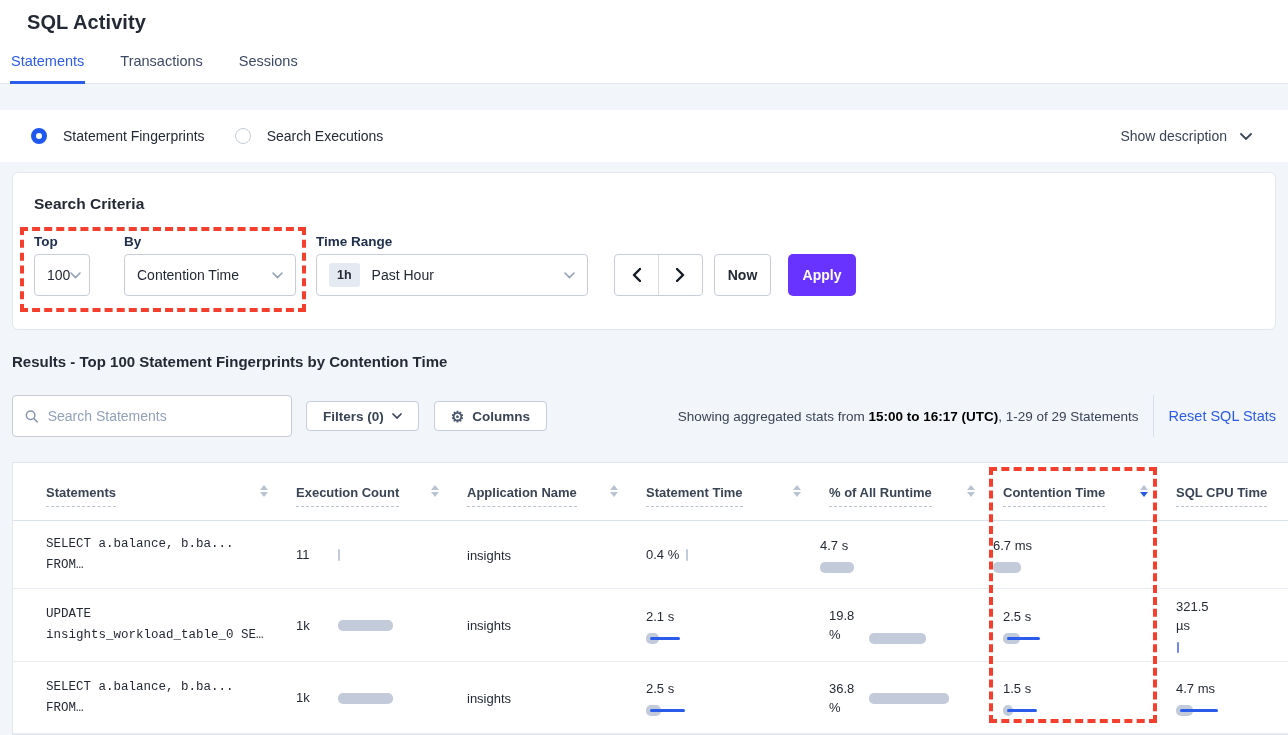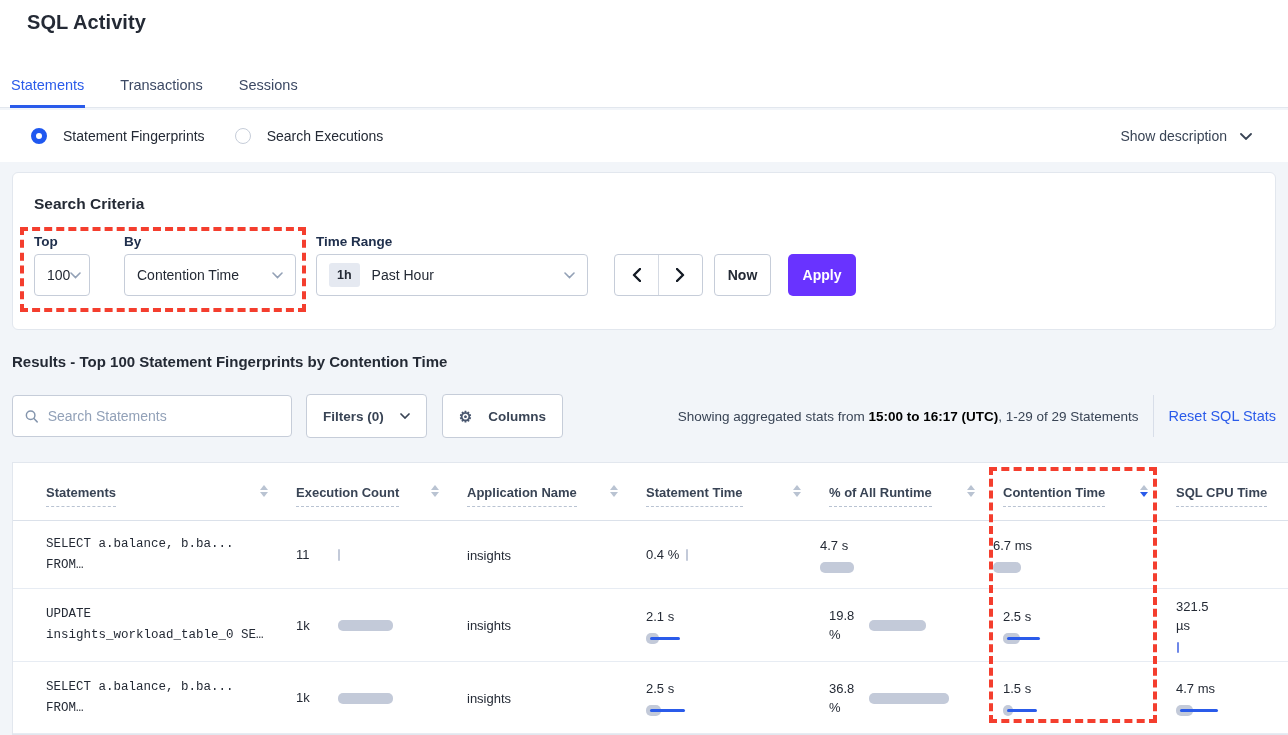--- a/index.html
+++ b/index.html
@@ -1,21 +1,21 @@
 <!DOCTYPE html>
 <html><head>
 <meta charset="utf-8">
 <style>
   * { margin:0; padding:0; box-sizing:border-box; }
   html,body { width:1288px; height:735px; }
   body { font-family:"Liberation Sans",sans-serif; background:#f2f5f9; color:#242a35; }
   #app { position:relative; width:1288px; height:735px; overflow:hidden; background:#f2f5f9; }
 
   
-  .top-header { position:absolute; top:0; left:0; right:0; height:108px; background:#fff; border-bottom:1px solid #e2e7ee; }
+  .top-header { position:absolute; top:0; left:0; right:0; height:84px; background:#fff; border-bottom:1px solid #e2e7ee; }
   .page-title { position:absolute; left:27px; top:11px; font-size:20px; font-weight:700; color:#242a35; letter-spacing:.1px; }
   .tabs { position:absolute; left:10px; bottom:-1px; display:flex; gap:34px; }
   .tab { font-size:14.5px; color:#3c4964; padding:0 1px 12px 1px; border-bottom:3px solid transparent; cursor:pointer; }
   .tab.active { color:#2a5bea; border-bottom-color:#2a5bea; font-weight:500; }
 
   
   .radio-bar { position:absolute; top:110px; left:0; right:0; height:52px; background:#fff; display:flex; align-items:center; padding:0 36px 0 31px; }
   .radio-opt { display:flex; align-items:center; gap:16px; margin-right:30px; cursor:pointer; }
   .radio-circle { width:16px; height:16px; border-radius:50%; background:#fff; border:1px solid #c6cdd9; flex:0 0 auto; }
   .radio-circle.on { border:5px solid #1f58f0; }
@@ -35,21 +35,21 @@
   .nav-btn:first-child { border-right:1px solid #d5dae3; }
   .btn-now { position:absolute; top:81px; left:701px; width:57px; height:42px; background:#fff; border:1px solid #c6cdd9; border-radius:4px; font-size:14px; font-weight:700; color:#242a35; display:flex; align-items:center; justify-content:center; cursor:pointer; }
   .btn-apply { position:absolute; top:81px; left:775px; width:68px; height:42px; background:#6933ff; border:none; border-radius:5px; font-size:14px; font-weight:700; color:#fff; display:flex; align-items:center; justify-content:center; cursor:pointer; font-family:"Liberation Sans",sans-serif; }
 
   
   .results-heading { position:absolute; top:353px; left:12px; font-size:15px; font-weight:700; color:#242a35; }
   .toolbar { position:absolute; top:395px; left:12px; width:1264px; height:42px; display:flex; align-items:center; }
   .search-box { width:280px; height:42px; background:#fff; border:1px solid #c6cdd9; border-radius:4px; display:flex; align-items:center; padding:0 12px; gap:9px; }
   .search-box input { border:none; outline:none; font-size:14px; color:#242a35; width:100%; font-family:"Liberation Sans",sans-serif; background:transparent; }
   .search-box input::placeholder { color:#92a1b8; }
-  .tb-btn { height:44px; background:#fff; border:1px solid #c6cdd9; border-radius:4px; display:flex; align-items:center; justify-content:center; gap:16px; font-size:13.5px; font-weight:700; color:#394455; padding:0 16px; cursor:pointer; }
+  .tb-btn { height:30px; background:#fff; border:1px solid #c6cdd9; border-radius:4px; display:flex; align-items:center; justify-content:center; gap:8px; font-size:13.5px; font-weight:700; color:#394455; padding:0 16px; cursor:pointer; }
   .tb-btn.filters { margin-left:14px; }
   .tb-btn.columns { margin-left:15px; }
   .gear { font-size:15px; color:#4a5870; line-height:1; }
   .stats-text { margin-left:auto; font-size:13.5px; color:#394455; white-space:nowrap; }
   .stats-text b { color:#000000; }
   .tb-divider { width:1px; height:42px; background:#d8dee9; margin:0 0 0 14px; }
   .reset-link { margin-left:15px; font-size:14.5px; color:#2a5bea; cursor:pointer; white-space:nowrap; }
 
   
   .table-card { position:absolute; top:462px; left:12px; width:1276px; height:273px; background:#fff; border:1px solid #e2e7ee; border-right:none; overflow:hidden; }
@@ -276,21 +276,21 @@
           <div class="td" style="width: 179px;"><span class="num">insights</span></div>
           <div class="td stacked" style="width: 183px;">
             <div class="cell-lines">
               <div>2.1 s</div>
             </div>
             <div class="bar-wrap">
               <div class="bar-gray" style="width: 13px;"></div>
               <div class="bar-blue" style="width: 30px;"></div>
             </div>
           </div>
-          <div class="td pct-cell" style="width: 174px;">
+          <div class="td pct-cell" style="width: 174px; align-items: flex-end;">
             <div class="cell-lines">
               <div>19.8</div>
               <div>%</div>
             </div>
             <div class="bar-wrap">
               <div class="bar-gray" style="width: 57px;"></div>
             </div>
           </div>
           <div class="td stacked" style="width: 173px;">
             <div class="cell-lines">

